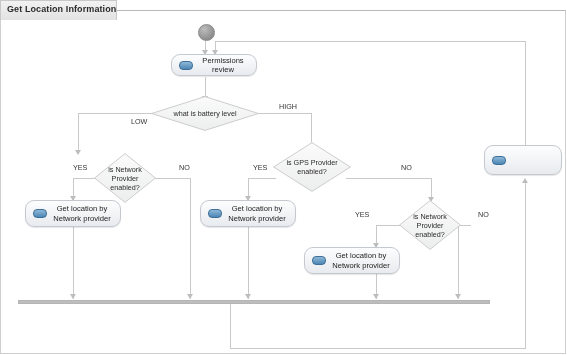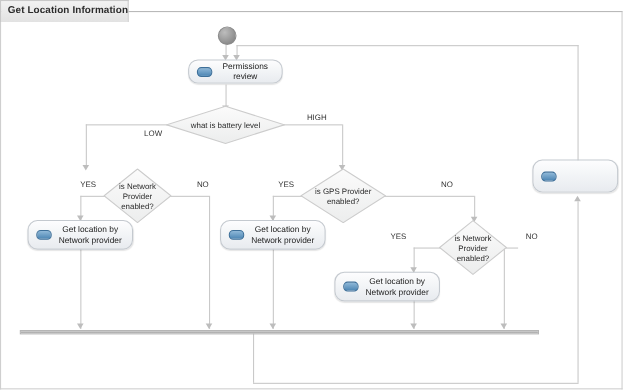--- a/index.html
+++ b/index.html
@@ -150,21 +150,21 @@
             <stop offset="1" stop-color="#eceded"></stop>
           </linearGradient>
         </defs>
       <polygon points="31,0.6 61.4,25 31,49.4 0.6,25" fill="url(#g2)" stroke="#cccccc" stroke-width="1"></polygon>
     </svg>
     <div class="dlabel">is Network
 Provider
 enabled?</div>
   </div>
 
-  <div class="decision" style="left:273px;top:153px;width:78px;height:50px;">
+  <div class="decision" style="left:273px;top:142px;width:78px;height:50px;">
     <svg class="dia" viewBox="0 0 78 50" preserveAspectRatio="none">
       <defs>
           <linearGradient id="g3" x1="0" y1="0" x2="0" y2="1">
         <stop offset="0" stop-color="#fbfbfb"></stop>
             <stop offset="1" stop-color="#eceded"></stop>
           </linearGradient>
         </defs>
       <polygon points="39,0.6 77.4,25 39,49.4 0.6,25" fill="url(#g3)" stroke="#cccccc" stroke-width="1"></polygon>
     </svg>
     <div class="dlabel">is GPS Provider

